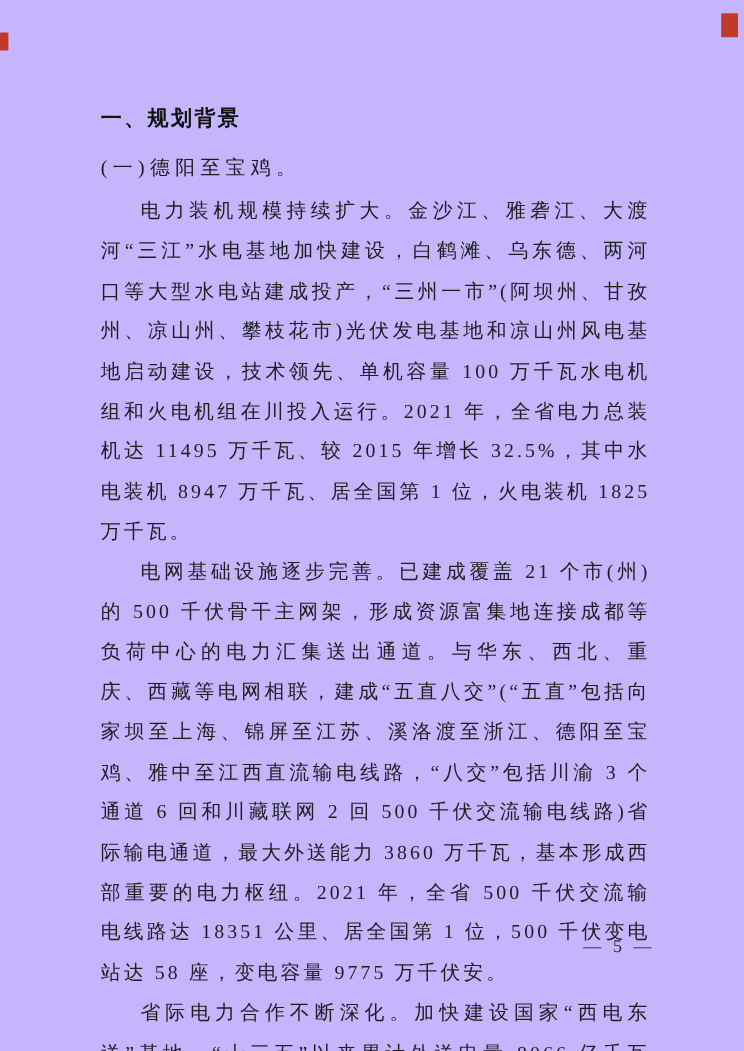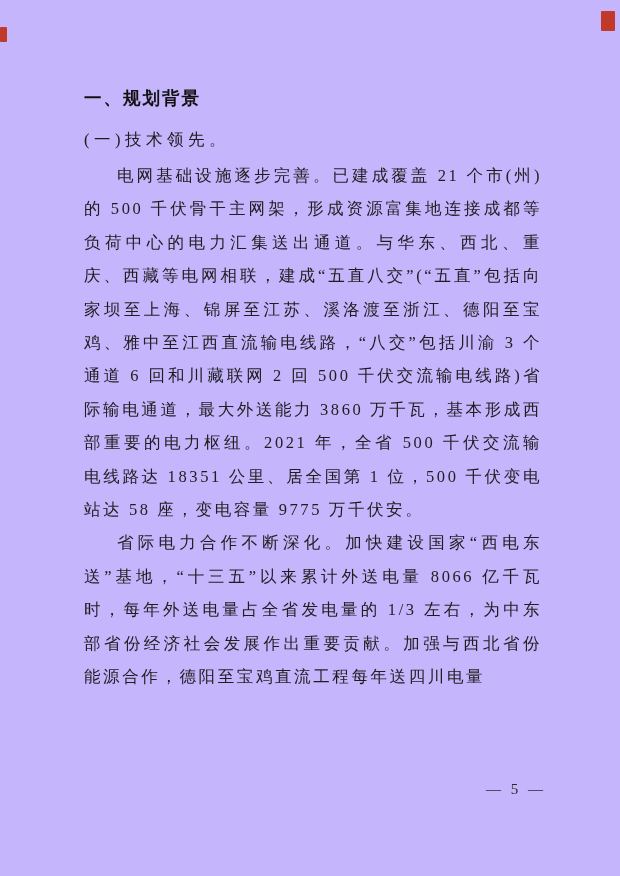--- a/index.html
+++ b/index.html
@@ -61,22 +61,23 @@
 <body>
 
 <div class="page">
 
   <div class="scan-artifact left" style="background: rgb(192, 57, 43);"></div>
   <div class="scan-artifact right" style="background: rgb(192, 57, 43);"></div>
 
   <div class="content">
     <h1 class="doc-heading">一、规划背景</h1>
 
-    <h2 class="doc-subheading">(一)技术领先。</h2>
+    <h2 class="doc-subheading">(一)德阳至宝鸡。</h2>
 
+    <p class="doc-paragraph">电力装机规模持续扩大。金沙江、雅砻江、大渡河“三江”水电基地加快建设，白鹤滩、乌东德、两河口等大型水电站建成投产，“三州一市”(阿坝州、甘孜州、凉山州、攀枝花市)光伏发电基地和凉山州风电基地启动建设，技术领先、单机容量 100 万千瓦水电机组和火电机组在川投入运行。2021 年，全省电力总装机达 11495 万千瓦、较 2015 年增长 32.5%，其中水电装机 8947 万千瓦、居全国第 1 位，火电装机 1825 万千瓦。</p>
 
     <p class="doc-paragraph">电网基础设施逐步完善。已建成覆盖 21 个市(州)的 500 千伏骨干主网架，形成资源富集地连接成都等负荷中心的电力汇集送出通道。与华东、西北、重庆、西藏等电网相联，建成“五直八交”(“五直”包括向家坝至上海、锦屏至江苏、溪洛渡至浙江、德阳至宝鸡、雅中至江西直流输电线路，“八交”包括川渝 3 个通道 6 回和川藏联网 2 回 500 千伏交流输电线路)省际输电通道，最大外送能力 3860 万千瓦，基本形成西部重要的电力枢纽。2021 年，全省 500 千伏交流输电线路达 18351 公里、居全国第 1 位，500 千伏变电站达 58 座，变电容量 9775 万千伏安。</p>
 
     <p class="doc-paragraph">省际电力合作不断深化。加快建设国家“西电东送”基地，“十三五”以来累计外送电量 8066 亿千瓦时，每年外送电量占全省发电量的 1/3 左右，为中东部省份经济社会发展作出重要贡献。加强与西北省份能源合作，德阳至宝鸡直流工程每年送四川电量</p>
   </div>
 
   <div class="page-number">— 5 —</div>
 
 </div>
 

